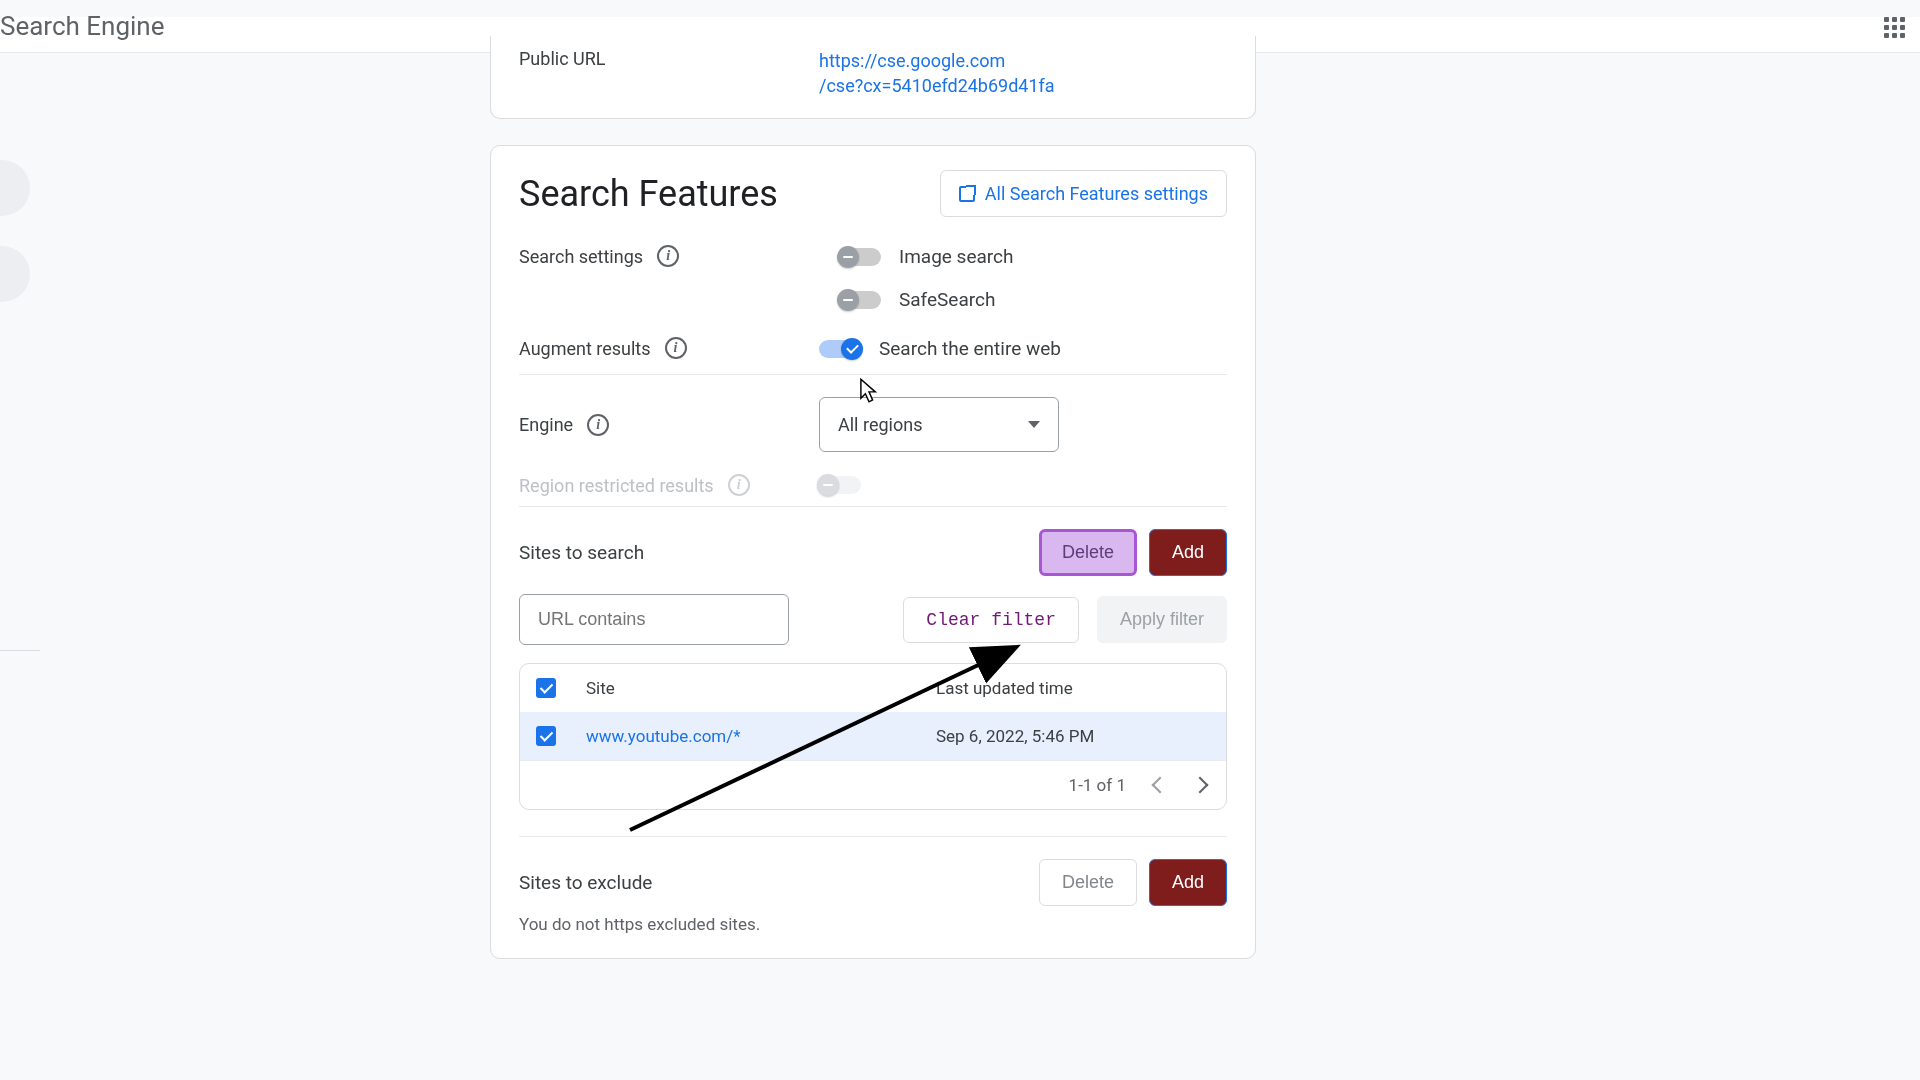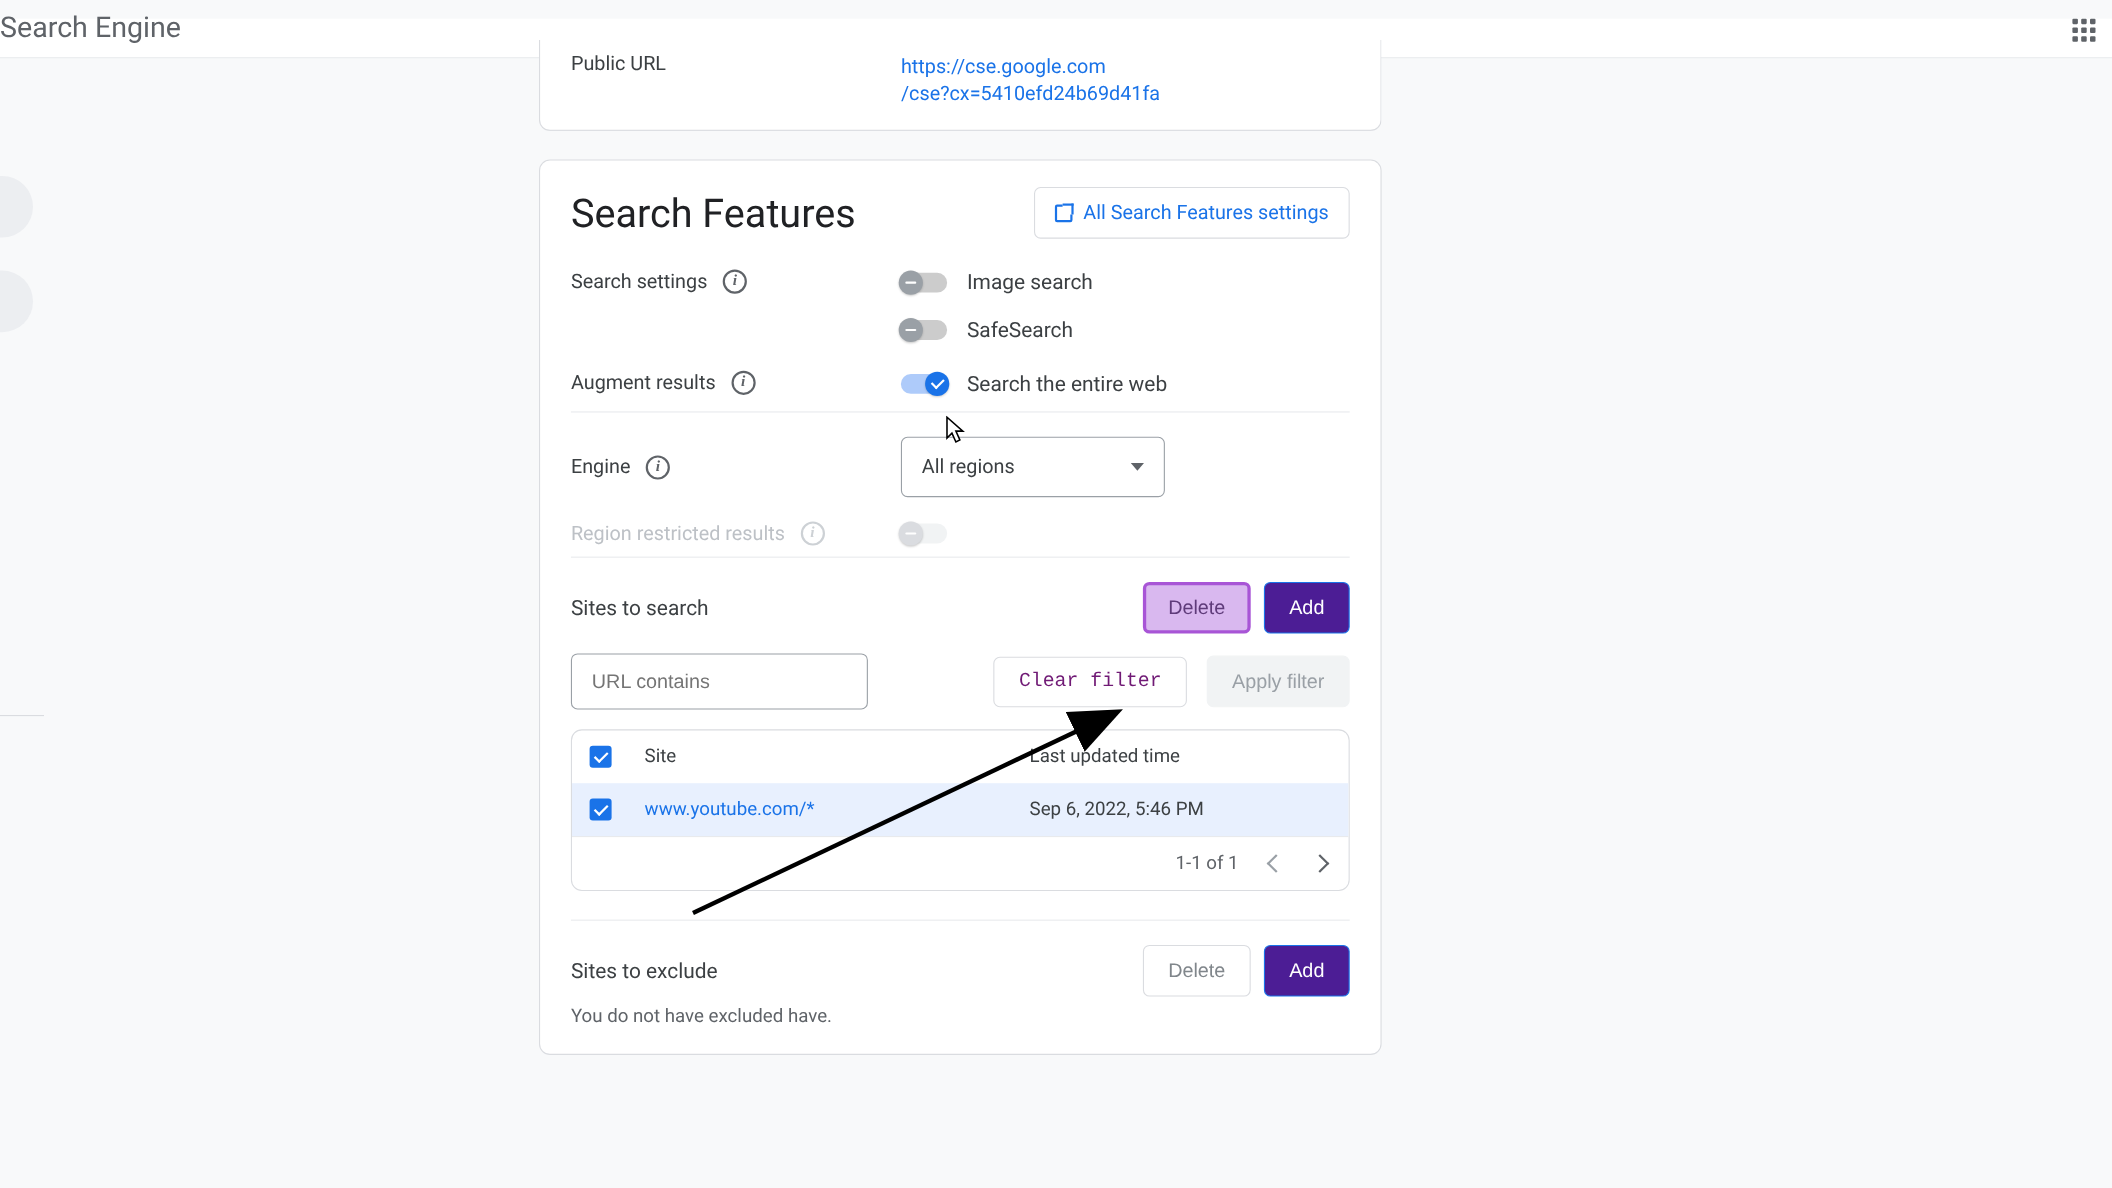--- a/index.html
+++ b/index.html
@@ -235,21 +235,21 @@
   .section-title { font-size: 19px; color: #3c4043; }
   .btn {
     border-radius: 6px;
     padding: 12px 22px;
     font-size: 18px;
     cursor: pointer;
     border: 1px solid #dadce0;
     background: #fff;
     color: #80868b;
   }
-  .btn.primary { background: #4c1d95; color: #fff; border-color: #1a73e8; }
+  .btn.primary { background: #7f1d1d; color: #fff; border-color: #1a73e8; }
   .btn.delete-hl {
     background: #d9b8ef;
     border: 3px solid #a855d6;
     color: #5f3b7a;
     padding: 10px 20px;
   }
   .btn.ghost { background: #f1f3f4; color: #9aa0a6; border-color: #f1f3f4; }
   .btn-group { display:flex; gap:12px; }
 
   .url-input {
@@ -365,21 +365,21 @@
 
   <div class="card">
     <div class="card-header">
       <div class="card-title">Search Features</div>
       <div class="pill-btn">
         <span class="ext-icon"></span>
         <span>All Search Features settings</span>
       </div>
     </div>
 
-    <div class="row" style="align-items:flex-start;">
+    <div class="row" style="align-items:flex-start;gap:20px;">
       <div class="label-col">
         <span>Search settings</span>
         <span class="info-icon">i</span>
       </div>
       <div class="value-col">
         <div class="toggle-row">
           <div class="toggle">
               <div class="knob"></div>
             </div>
           <span class="toggle-label">Image search</span>
@@ -472,21 +472,21 @@
 
     <div class="divider" style="margin-top:26px;"></div>
 
     <div class="section-head" style="margin-bottom:8px;">
       <div class="section-title">Sites to exclude</div>
       <div class="btn-group">
         <button class="btn">Delete</button>
         <button class="btn primary">Add</button>
       </div>
     </div>
-    <div class="exclude-msg">You do not have excluded have.</div>
+    <div class="exclude-msg">You do not https excluded sites.</div>
   </div>
 </div>
 
 <svg class="arrow" width="620" height="260">
   <defs>
     <marker id="ah" markerWidth="12" markerHeight="12" refX="9" refY="5" orient="auto">
       <polygon points="0 0, 12 5, 0 10" fill="#000"></polygon>
     </marker>
   </defs>
   <line x1="130" y1="200" x2="510" y2="20" stroke="#000" stroke-width="4" marker-end="url(#ah)"></line>

